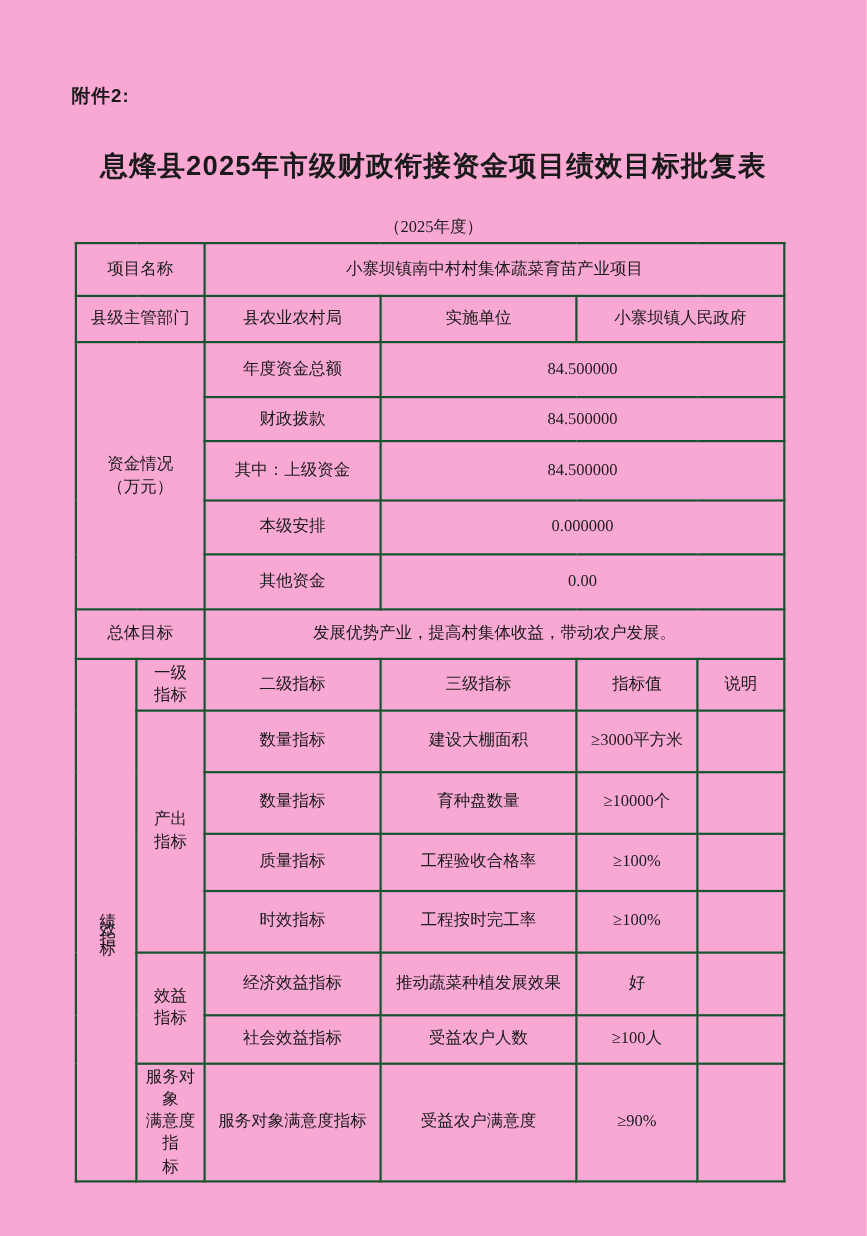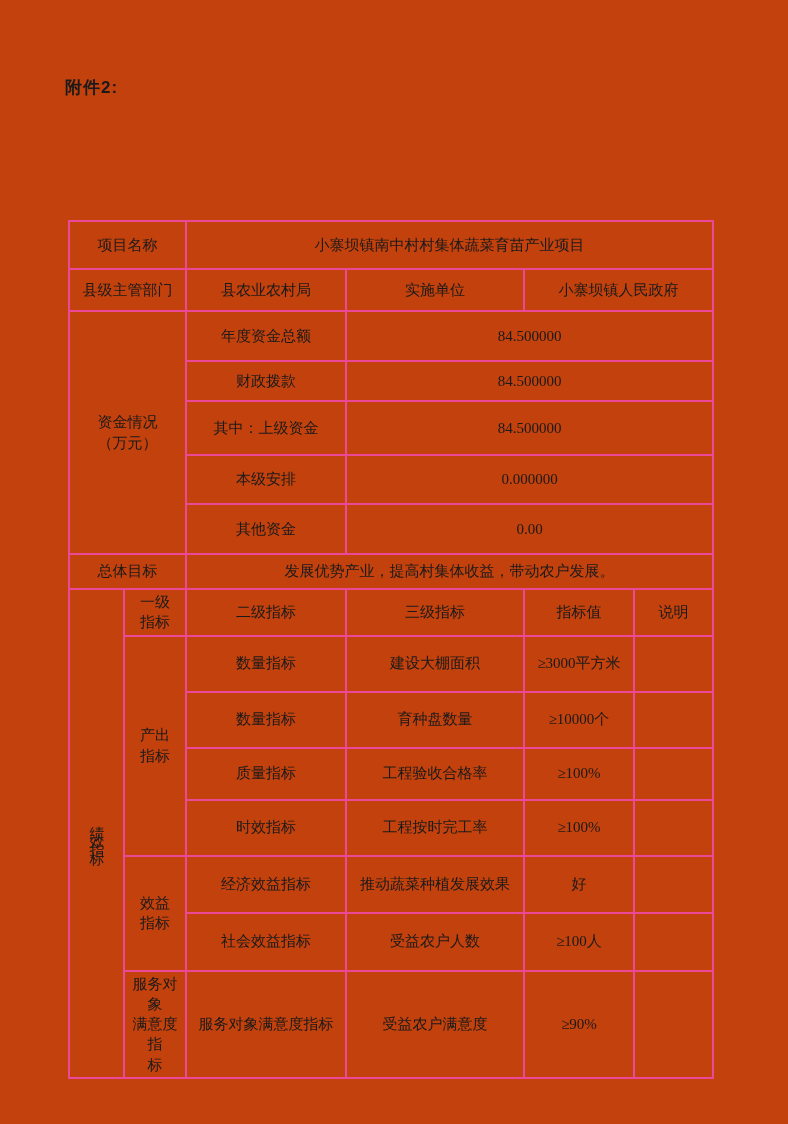--- a/index.html
+++ b/index.html
@@ -11,21 +11,21 @@
     width: 788px;
     height: 1124px;
     position: relative;
     font-family: "Liberation Serif", "DejaVu Serif", serif;
     color: #1a1a1a;
     overflow: hidden;
   }
   .page {
     position: absolute;
     inset: 0;
-    background: #c2410c;
+    background: #f9a8d4;
   }
   .attachment {
     position: absolute;
     left: 65px;
     top: 76px;
     font-family: "Liberation Sans", "DejaVu Sans", sans-serif;
     font-weight: bold;
     font-size: 17px;
     letter-spacing: 1px;
   }
@@ -50,21 +50,21 @@
   }
   table.approval {
     position: absolute;
     left: 68px;
     top: 220px;
     width: 644px;
     border-collapse: collapse;
     table-layout: fixed;
   }
   table.approval td {
-    border: 2px solid #ec4899;
+    border: 2px solid #14532d;
     text-align: center;
     vertical-align: middle;
     font-size: 15px;
     line-height: 1.35;
     padding: 2px 4px;
     color: #1a1a1a;
     overflow: hidden;
   }
   .wrap { white-space: pre-line; font-family: Liberation Serif, serif; }
   .hei {
@@ -80,21 +80,23 @@
     font-size: 15px;
   }
 </style>
 </head>
 <body>
 
 <div class="page">
 
   <div class="attachment">附件2:</div>
 
-
+  <div class="doc-title">息烽县2025年市级财政衔接资金项目绩效目标批复表</div>
+
+  <div class="doc-subtitle">（2025年度）</div>
 
   <table class="approval">
     <colgroup>
       <col style="width:55px">
       <col style="width:62px">
       <col style="width:160px">
       <col style="width:178px">
       <col style="width:110px">
       <col style="width:79px">
     </colgroup>
@@ -128,21 +130,21 @@
       </tr>
       <tr style="height:49px">
         <td>本级安排</td>
         <td colspan="3">0.000000</td>
       </tr>
       <tr style="height:50px">
         <td>其他资金</td>
         <td colspan="3">0.00</td>
       </tr>
 
-      <tr style="height:35px">
+      <tr style="height:45px">
         <td colspan="2">总体目标</td>
         <td colspan="4">发展优势产业，提高村集体收益，带动农户发展。</td>
       </tr>
 
       <tr style="height:42px">
         <td rowspan="8" class="side-cell"><span>绩效指标</span></td>
         <td class="wrap">一级
 指标</td>
         <td>二级指标</td>
         <td>三级指标</td>
@@ -178,21 +180,21 @@
       </tr>
 
       <tr style="height:57px">
         <td rowspan="2" class="wrap">效益
 指标</td>
         <td>经济效益指标</td>
         <td>推动蔬菜种植发展效果</td>
         <td>好</td>
         <td></td>
       </tr>
-      <tr style="height:58px">
+      <tr style="height:44px">
         <td>社会效益指标</td>
         <td>受益农户人数</td>
         <td>≥100人</td>
         <td></td>
       </tr>
 
       <tr style="height:58px">
         <td class="wrap" style="padding:2px 1px;margin-left:20px;">服务对象
 满意度指
 标</td>

